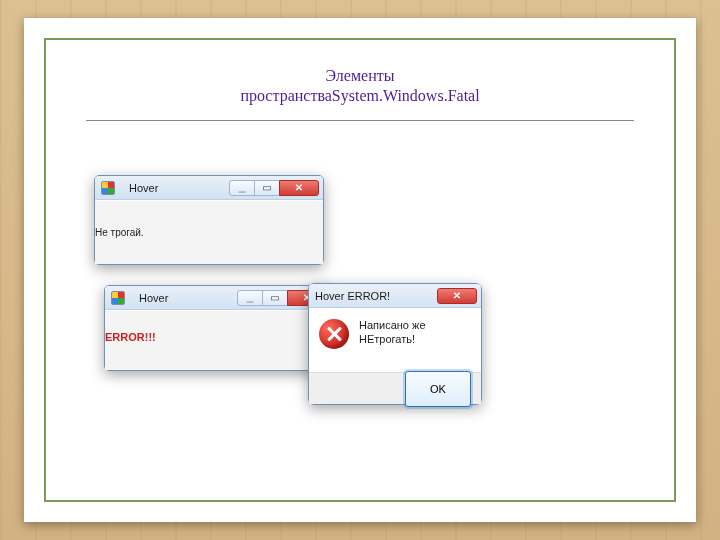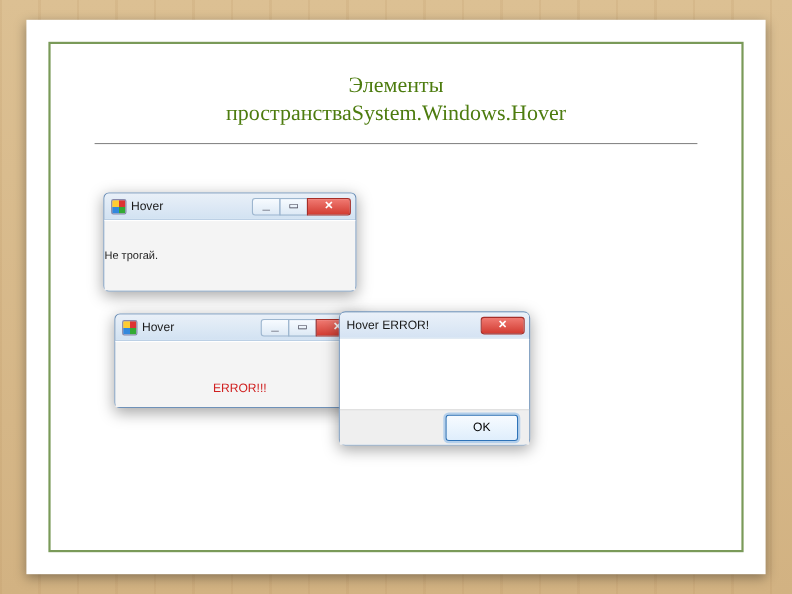--- a/index.html
+++ b/index.html
@@ -27,22 +27,22 @@
     left: 20px; top: 20px; right: 20px; bottom: 20px;
     border: 2px solid #7a9a59;
   }
   .title-block {
     text-align: center;
     margin: 26px 40px 0 40px;
   }
   .title-block .t1,
   .title-block .t2 {
     font-family: Georgia, "Times New Roman", serif;
-    font-size: 20px;
-    color: #4d7c0f;
+    font-size: 16px;
+    color: #4c1d95;
     line-height: 1.25;
   }
   .title-rule {
     margin: 14px 40px 0 40px;
     height: 0;
     border-top: 1px solid #888;
   }
   .canvas {
     position: absolute;
     left: 40px; right: 40px; top: 135px; bottom: 30px;
@@ -58,21 +58,21 @@
   }
   .titlebar {
     height: 24px;
     display: flex;
     align-items: center;
     padding: 0 4px 0 6px;
     background: linear-gradient(#e9f0f8, #d2e2f2);
     border-bottom: 1px solid #bcd0e5;
     border-top-left-radius: 4px;
     border-top-right-radius: 4px;
-    gap: 4px;
+    gap: 14px;
   }
   .win-icon {
     width: 14px; height: 14px;
     display: inline-block;
     background:
       conic-gradient(#d33 0 25%, #3a3 0 50%, #38d 0 75%, #fc3 0 100%);
     border: 1px solid #88a;
     border-radius: 2px;
   }
   .win-title {
@@ -108,22 +108,22 @@
   .w1 .client { height: 64px; }
   .w1 .msg {
     position: absolute; left: 0; right: 0; top: 26px;
     text-align: left; font-size: 10px; color: #222;
   }
 
   
   .w2 { left: 18px; top: 110px; width: 228px; }
   .w2 .client { height: 60px; }
   .w2 .msg {
-    position: absolute; left: 0; right: 0; top: 36px;
-    text-align: center; font-size: 11px; font-weight: normal; color: #d02020;
+    position: absolute; left: 0; right: 0; top: 20px;
+    text-align: left; font-size: 11px; font-weight: bold; color: #d02020;
   }
 
   
   .dlg { left: 222px; top: 108px; width: 174px; border-radius: 6px; }
   .dlg .titlebar { background: linear-gradient(#eaf1f9,#d5e3f3); }
   .dlg .client {
     height: 96px; background: #fff;
     padding: 10px 10px 8px 10px;
   }
   .dlg-row { display: flex; gap: 10px; align-items: flex-start; }
@@ -139,21 +139,21 @@
   }
   .err-ico::before { transform: rotate(45deg); }
   .err-ico::after  { transform: rotate(-45deg); }
   .dlg-text { font-size: 11px; color: #222; line-height: 1.25; }
   .dlg-foot {
     position: absolute; left: 0; right: 0; bottom: 0;
     height: 32px; background: #efefef; border-top: 1px solid #ddd;
     display: flex; justify-content: flex-end; align-items: center; padding-right: 10px;
   }
   .okbtn {
-    min-width: 66px; height: 24px;
+    min-width: 66px; height: 36px;
     font-size: 11px;
     border: 1px solid #2e73b8;
     background: linear-gradient(#f7fbff,#dfeefc);
     border-radius: 3px;
     box-shadow: 0 0 0 2px rgba(70,150,230,0.35);
     cursor: default;
   }
 
   
   .whitepad {
@@ -163,21 +163,21 @@
   }
 </style>
 </head>
 <body>
 
 <div class="slide">
   <div class="frame">
 
     <div class="title-block">
       <div class="t1">Элементы</div>
-      <div class="t2">пространстваSystem.Windows.Hover</div>
+      <div class="t2">пространстваSystem.Windows.Fatal</div>
     </div>
     <div class="title-rule"></div>
 
     <div class="whitepad"></div>
 
     <div class="canvas">
 
       <div class="win w1">
         <div class="titlebar">
           <span class="win-icon"></span>
@@ -212,20 +212,27 @@
 
       <div class="win dlg">
         <div class="titlebar">
           <span class="win-title">Hover ERROR!</span>
           <span class="spacer"></span>
           <span class="winbtns">
             <span class="wbtn close">✕</span>
           </span>
         </div>
         <div class="client">
+          <div class="dlg-row">
+            <span class="err-ico"></span>
+            <div class="dlg-text">
+              <div>Написано же</div>
+              <div>НЕтрогать!</div>
+            </div>
+          </div>
           <div class="dlg-foot">
             <button class="okbtn">OK</button>
           </div>
         </div>
       </div>
 
     </div>
   </div>
 </div>
 

